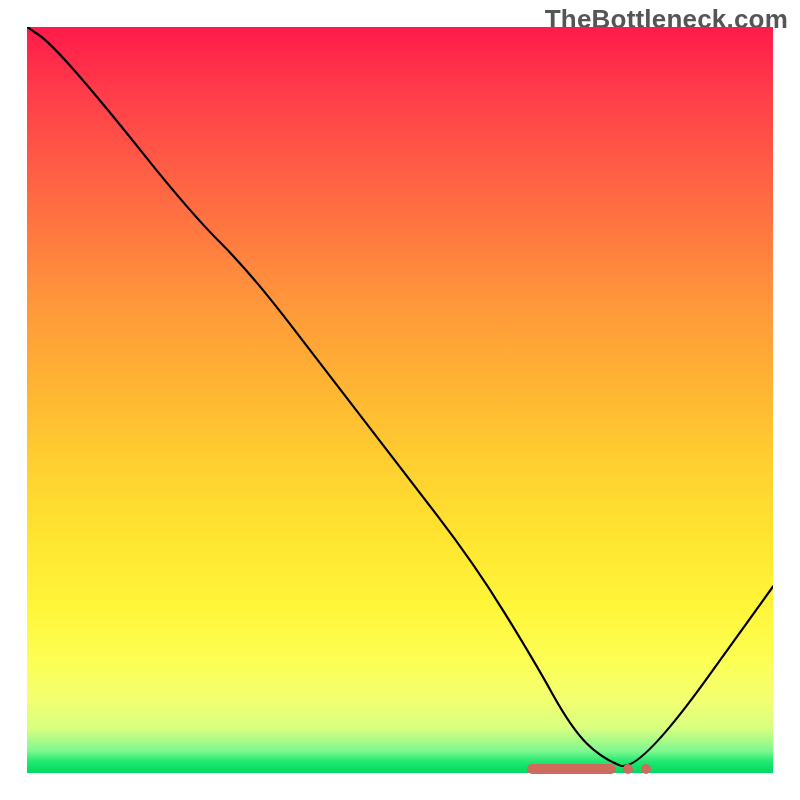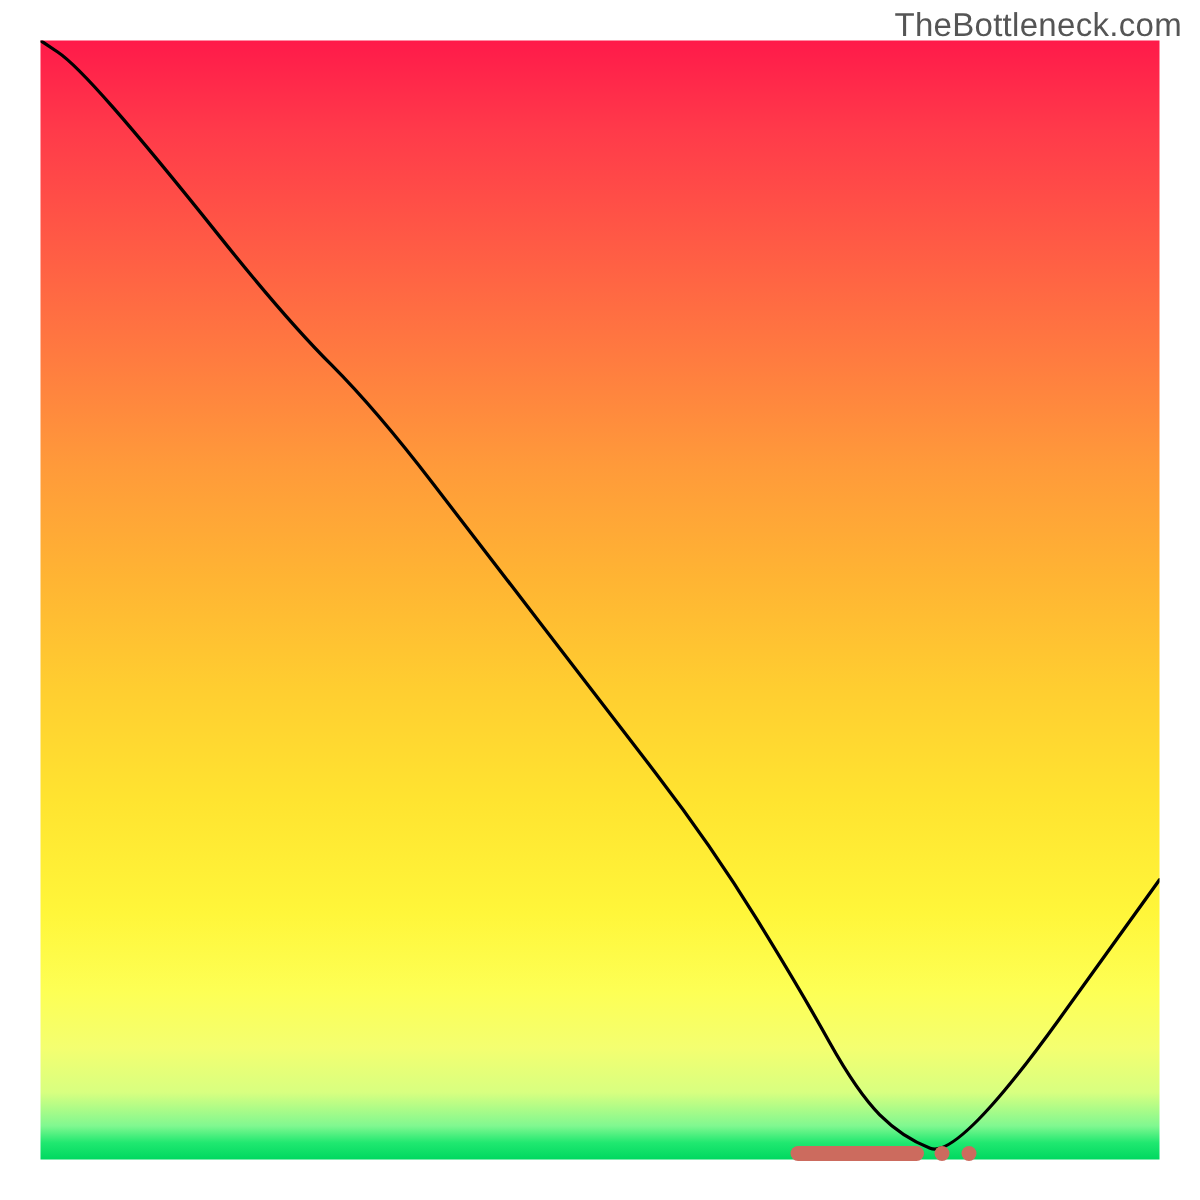--- a/index.html
+++ b/index.html
@@ -8,22 +8,22 @@
     height: 800px;
     background: #ffffff;
     font-family: Arial, Helvetica, sans-serif;
     position: relative;
     overflow: hidden;
   }
   .watermark {
     position: absolute;
     top: 4px;
     right: 12px;
-    font-size: 22px;
-    font-weight: 400;
+    font-size: 26px;
+    font-weight: 700;
     color: #555555;
     letter-spacing: 0.2px;
   }
   .chart-container {
     position: absolute;
     top: 27px;
     left: 27px;
     width: 746px;
     height: 746px;
   }

